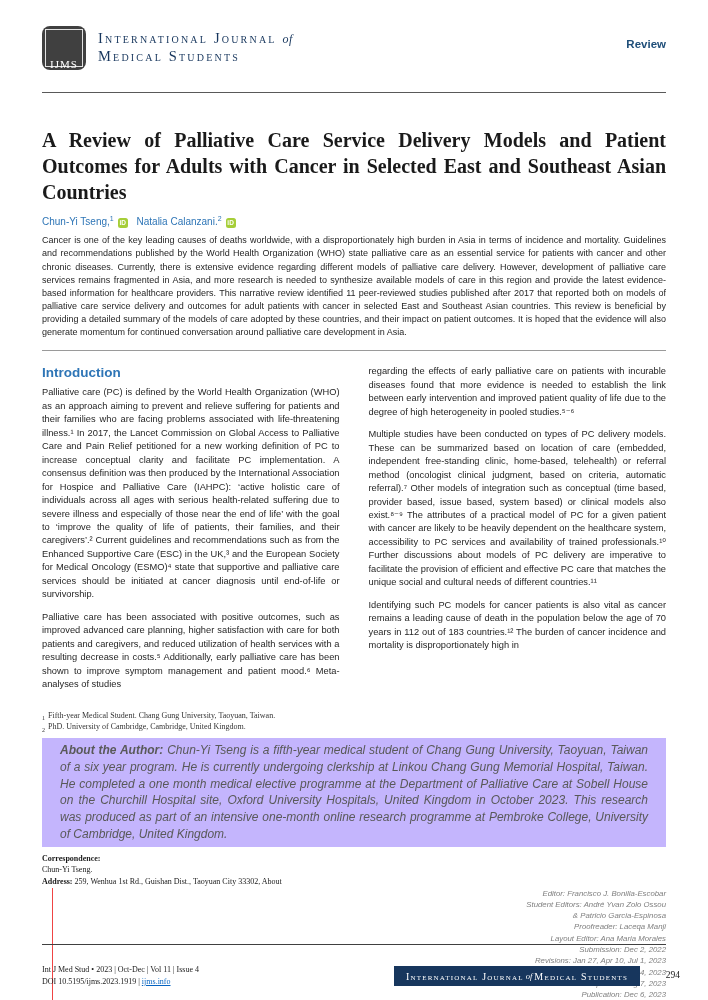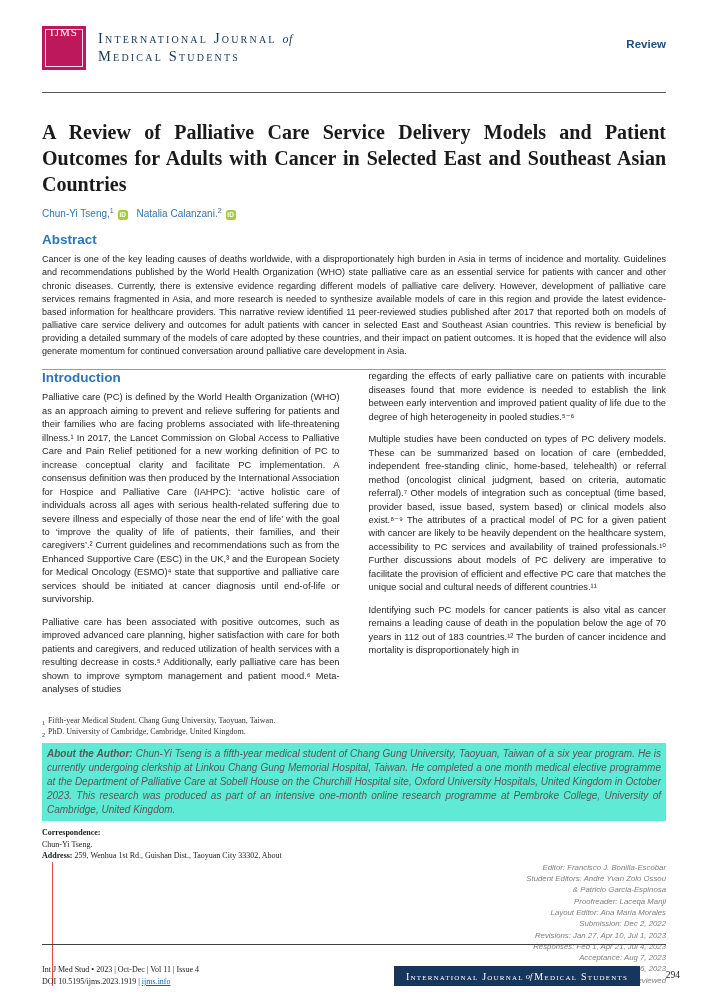--- a/index.html
+++ b/index.html
@@ -8,74 +8,74 @@
     width:708px; height:1000px; margin:0 auto; background:#ffffff;
     position:relative; overflow:hidden;
     font-family:"Liberation Sans","DejaVu Sans",sans-serif;
     color:#262626;
   }
   .content { padding:26px 42px 0 42px; }
 
   
   .header { display:flex; align-items:flex-start; }
   .logo {
-    width:44px; height:44px; background:#be185d; position:relative;
-    display:flex; align-items:flex-start; justify-content:center; flex:0 0 auto;
+    width:44px; height:44px; background:#404040; position:relative;
+    display:flex; align-items:flex-end; justify-content:center; flex:0 0 auto;border-radius:8px;
   }
   .logo::after { content:""; position:absolute; inset:3px; border:1px solid rgba(255,255,255,.85); }
   .logo-text {
     color:#fff; font-family:"Liberation Serif","DejaVu Serif",serif;
     font-size:11px; letter-spacing:1px;
   }
   .journal-name {
     margin-left:12px; font-family:"Liberation Serif","DejaVu Serif",serif;
     color:#17365d; padding-top:3px;
   }
   .jn-line { font-variant:small-caps; font-size:14.5px; letter-spacing:2.2px; line-height:1.25; }
   .jn-of { font-variant:normal; font-style:italic; font-size:12px; letter-spacing:0.5px; }
   .review-label {
     margin-left:auto; padding-top:12px; color:#1f4e79; font-weight:bold; font-size:11.5px;
   }
   .rule-1 { border:none; border-top:1.4px solid #595959; margin-top:22px; }
 
   
   .title {
-    margin-top:26px; font-family:"Liberation Serif","DejaVu Serif",serif;
+    margin-top:34px; font-family:"Liberation Serif","DejaVu Serif",serif;
     font-weight:bold; font-size:20px; line-height:1.3; color:#1a1a1a;
     text-align:justify;
   }
   .authors { margin-top:10px; font-size:10px; color:#2e75b6; }
   .author { margin-right:3px; }
   .author sup { font-size:7px; }
   .orcid {
     display:inline-block; width:10px; height:10px; background:#a6ce39; border-radius:2.5px;
     color:#fff; font-size:6.5px; line-height:10px; text-align:center; font-weight:bold;
     vertical-align:baseline; margin:0 6px 0 1px; cursor:pointer;
   }
 
   
   .section-heading { margin-top:12px; color:#2e75b6; font-weight:bold; font-size:13.5px; }
   .abstract-text {
     margin-top:6px; font-size:9px; line-height:1.46; text-align:justify; color:#262626;
   }
   .rule-2 { border:none; border-top:1px solid #9a9a9a; margin-top:11px; }
 
   
-  .cols { display:flex; gap:29px; }
+  .cols { display:flex; gap:29px; margin-top:14px; }
   .col { flex:1 1 0; min-width:0; }
   .col p { font-size:9.3px; line-height:1.45; text-align:justify; margin-bottom:9px; color:#262626; }
   .intro-heading { margin-top:0; margin-bottom:6px; }
 
   
   .affiliations { margin-top:10px; font-family:"Liberation Serif","DejaVu Serif",serif;
     font-size:8px; color:#333; line-height:1.35; }
   .aff-num { font-size:6px; vertical-align:sub; margin-right:3px; }
   .about-block {
-    margin-top:4px; background:#5eead4; padding:4px 5px;
-    font-size:10px; font-style:italic; color:#595959; line-height:1.4; text-align:justify;
+    margin-top:4px; background:#c4b5fd; padding:4px 18px;
+    font-size:12px; font-style:italic; color:#595959; line-height:1.4; text-align:justify;
   }
   .about-label { font-weight:bold; }
 
   
   .footer3 { display:flex; margin-top:6px;flex-direction:column; }
   .f3-left {
     flex:0 0 44%; font-family:"Liberation Serif","DejaVu Serif",serif;
     font-size:8px; line-height:1.45; color:#1a1a1a;
   }
   .f3-left .bold { font-weight:bold; }
@@ -119,21 +119,20 @@
     </div>
 
     <hr class="rule-1">
 
     <h1 class="title">A Review of Palliative Care Service Delivery Models and Patient Outcomes for Adults with Cancer in Selected East and Southeast Asian Countries</h1>
     <div class="authors">
       <span class="author"><span>Chun-Yi Tseng,</span><sup>1</sup></span><span class="orcid">iD</span>
       <span class="author"><span>Natalia Calanzani.</span><sup>2</sup></span><span class="orcid">iD</span>
     </div>
 
-    <div class="section-heading">Abstract</div>
     <p class="abstract-text">Cancer is one of the key leading causes of deaths worldwide, with a disproportionately high burden in Asia in terms of incidence and mortality. Guidelines and recommendations published by the World Health Organization (WHO) state palliative care as an essential service for patients with cancer and other chronic diseases. Currently, there is extensive evidence regarding different models of palliative care delivery. However, development of palliative care services remains fragmented in Asia, and more research is needed to synthesize available models of care in this region and provide the latest evidence-based information for healthcare providers. This narrative review identified 11 peer-reviewed studies published after 2017 that reported both on models of palliative care service delivery and outcomes for adult patients with cancer in selected East and Southeast Asian countries. This review is beneficial by providing a detailed summary of the models of care adopted by these countries, and their impact on patient outcomes. It is hoped that the evidence will also generate momentum for continued conversation around palliative care development in Asia.</p>
 
     <hr class="rule-2">
 
     <div class="cols">
       <div class="col">
         <div class="section-heading intro-heading">Introduction</div>
         <p>Palliative care (PC) is defined by the World Health Organization (WHO) as an approach aiming to prevent and relieve suffering for patients and their families who are facing problems associated with life-threatening illness.¹ In 2017, the Lancet Commission on Global Access to Palliative Care and Pain Relief petitioned for a new working definition of PC to increase conceptual clarity and facilitate PC implementation. A consensus definition was then produced by the International Association for Hospice and Palliative Care (IAHPC): ‘active holistic care of individuals across all ages with serious health-related suffering due to severe illness and especially of those near the end of life’ with the goal to ‘improve the quality of life of patients, their families, and their caregivers’.² Current guidelines and recommendations such as from the Enhanced Supportive Care (ESC) in the UK,³ and the European Society for Medical Oncology (ESMO)⁴ state that supportive and palliative care services should be initiated at cancer diagnosis until end-of-life or survivorship.</p>
         <p>Palliative care has been associated with positive outcomes, such as improved advanced care planning, higher satisfaction with care for both patients and caregivers, and reduced utilization of health services with a resulting decrease in costs.⁵ Additionally, early palliative care has been shown to improve symptom management and patient mood.⁶ Meta-analyses of studies</p>
       </div>

